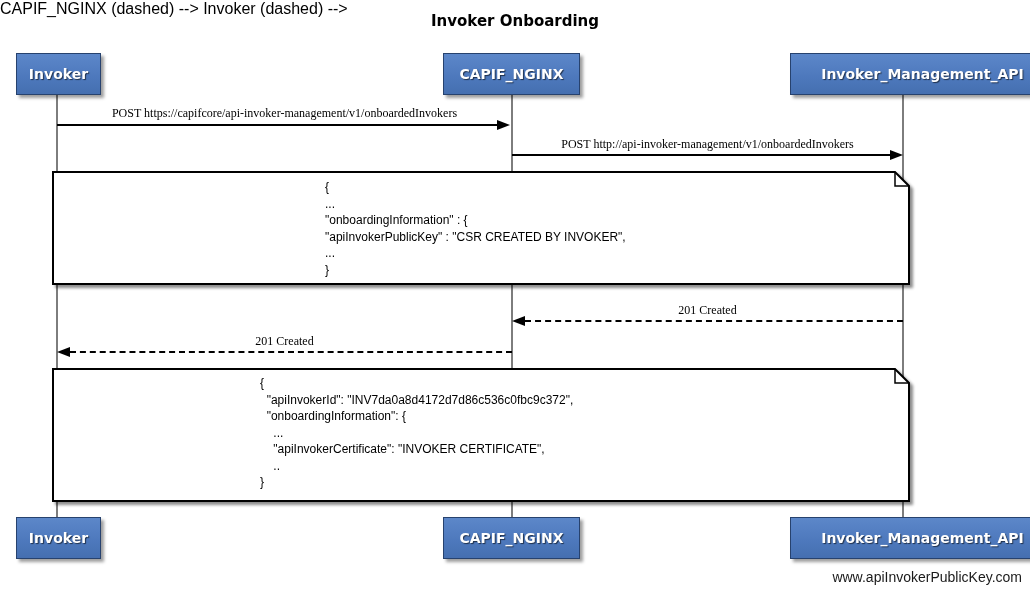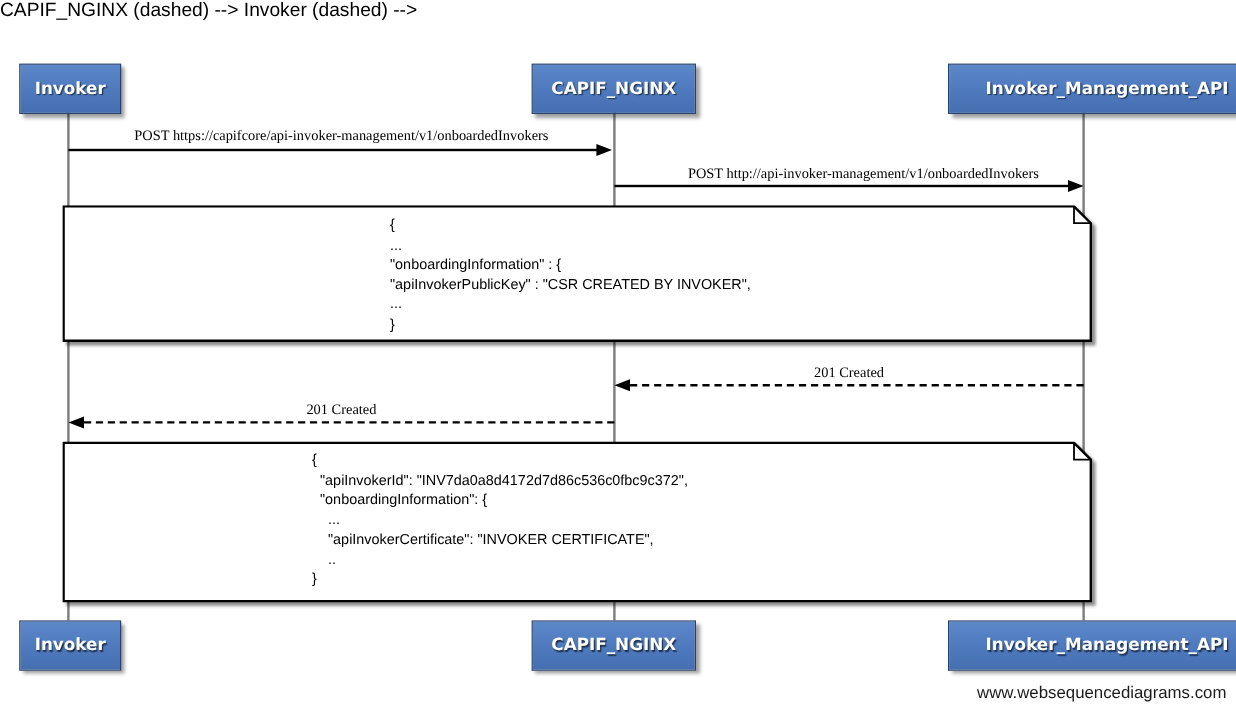--- a/index.html
+++ b/index.html
@@ -41,21 +41,21 @@
   .msg-line { position:absolute; z-index:3; height:0; }
   .solid  { border-top:2px solid #000; }
   .dashed { border-top:2px dashed #000; }
   .arrow { position:absolute; z-index:3; width:0; height:0;
     border-top:5px solid transparent; border-bottom:5px solid transparent; }
   .arrow.right { border-left:13px solid #000; }
   .arrow.left  { border-right:13px solid #000; }
   .ml1 { left:57px;  width:455px; top:106px; }
   .l1  { left:57px;  width:441px; top:124px; }
   .ah1 { left:497px; top:120px; }
-  .ml2 { left:512px; width:391px; top:137px;margin-left:12px; }
+  .ml2 { left:512px; width:391px; top:137px; }
   .l2  { left:512px; width:378px; top:154px; }
   .ah2 { left:890px; top:150px; }
   .ml3 { left:512px; width:391px; top:303px; }
   .l3  { left:525px; width:378px; top:320px; }
   .ah3 { left:512px; top:316px; }
   .ml4 { left:57px;  width:455px; top:334px; }
   .l4  { left:70px;  width:442px; top:351px; }
   .ah4 { left:57px;  top:347px; }
   .note { position:absolute; left:52px; width:858px; z-index:2; }
   .n1 { top:171px; height:114px; }
@@ -72,20 +72,21 @@
   .watermark {
     position:absolute; top:569px; right:8px; font-size:14px;
     color:#1a1a1a; z-index:5;
   }
 </style>
 </head>
 <body>
 
 <div class="stage">
 
+  <div class="title">Invoker Onboarding</div>
 
   <div class="lifeline ll0"></div>
   <div class="lifeline ll1"></div>
   <div class="lifeline ll2"></div>
 
   
   <div class="actor row-top a0">
     <span>Invoker</span>
   </div>
   <div class="actor row-top a1">
@@ -152,15 +153,15 @@
   <div class="actor row-bot a0">
     <span>Invoker</span>
   </div>
   <div class="actor row-bot a1">
     <span>CAPIF_NGINX</span>
   </div>
   <div class="actor row-bot a2">
     <span>Invoker_Management_API</span>
   </div>
 
-  <div class="watermark">www.websequencediagrams.com</div>
+  <div class="watermark">www.apiInvokerPublicKey.com</div>
 
 </div>
 
 </body></html>

